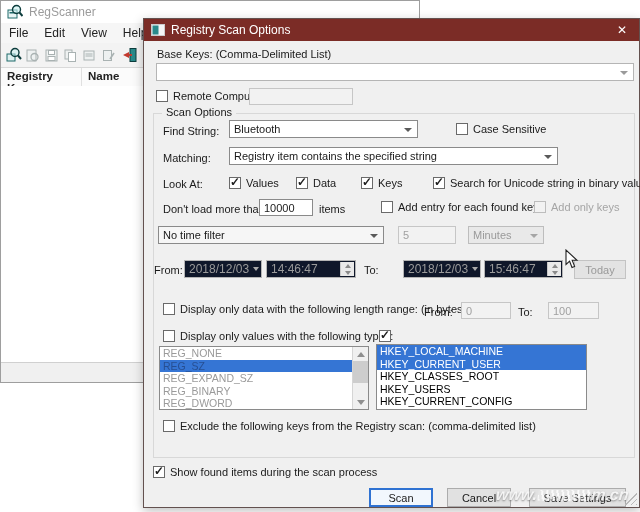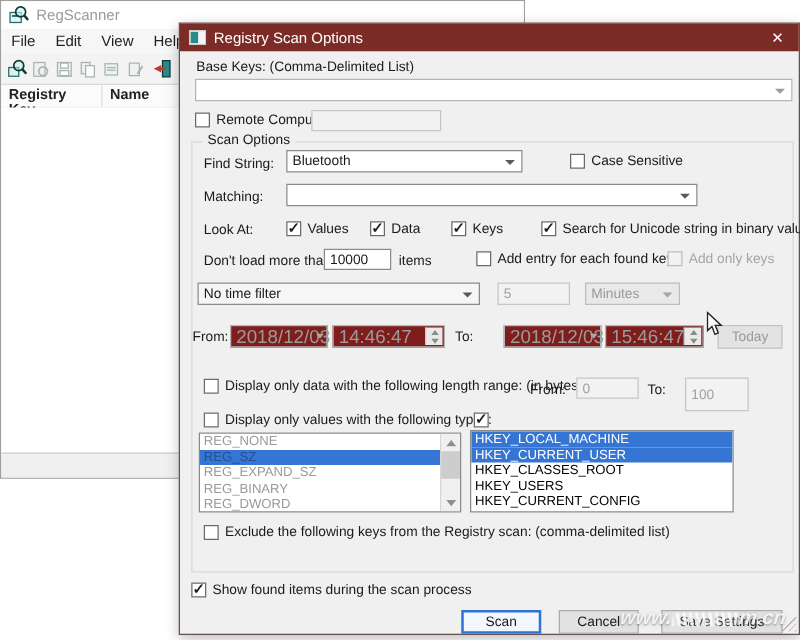--- a/index.html
+++ b/index.html
@@ -36,21 +36,21 @@
 
   .cb{position:absolute;display:flex;align-items:center;font-size:11px;color:#1a1a1a;white-space:nowrap;}
   .cb .box{width:12px;height:12px;background:#ffffff;border:1px solid #6a6a6a;box-sizing:border-box;margin-right:5px;position:relative;flex:0 0 12px;}
   .cb.checked .box::after{content:"✓";position:absolute;left:0px;top:-3px;font-size:12px;color:#1d1d1d;font-weight:bold;}
   .cb.dis{color:#a5a5a5;}
   .cb.dis .box{border-color:#bdbdbd;background:#f2f2f2;}
 
   .groupbox{position:absolute;border:1px solid #d8d8d8;box-sizing:border-box;}
   .groupbox .legend{position:absolute;top:-8px;left:8px;background:#f0f0f0;padding:0 4px;font-size:11px;color:#1a1a1a;}
 
-  .spinfield{position:absolute;background:#7f1d1d;border:1px solid #b5b5b5;box-sizing:border-box;font-size:15px;color:#9a9a9a;display:flex;align-items:center;padding-left:4px;}
+  .spinfield{position:absolute;background:#0f172a;border:1px solid #b5b5b5;box-sizing:border-box;font-size:12px;color:#9a9a9a;display:flex;align-items:center;padding-left:4px;}
   .spin{position:absolute;right:1px;top:1px;bottom:1px;width:13px;background:#e9e9e9;border-left:1px solid #c9c9c9;display:flex;flex-direction:column;align-items:center;justify-content:space-around;}
   .spin i{width:0;height:0;border-left:3px solid transparent;border-right:3px solid transparent;}
   .spin .up{border-bottom:4px solid #8a8a8a;}
   .spin .dn{border-top:4px solid #8a8a8a;}
   .drop{position:absolute;right:2px;top:50%;margin-top:-2px;width:0;height:0;border-left:3.5px solid transparent;border-right:3.5px solid transparent;border-top:4px solid #aaaaaa;}
 
   .list{position:absolute;background:#ffffff;border:1px solid #8a8a8a;box-sizing:border-box;overflow:hidden;font-size:10.5px;}
   .list .li{height:12.6px;line-height:12.6px;padding-left:3px;white-space:nowrap;}
   .list.dis .li{color:#9a9a9a;}
   .list .li.sel{background:#3575d4;color:#ffffff;}
@@ -183,20 +183,21 @@
       <span>Bluetooth</span>
         <i class="arr"></i>
     </div>
     <span class="cb" style="left:312px;top:104px">
       <span class="box"></span>
       <span>Case Sensitive</span>
     </span>
 
     <span class="lbl" style="left:19px;top:133px">Matching:</span>
     <div class="combo" style="left:85px;top:128px;width:329px;height:18px">
+      <span>Registry item contains the specified string</span>
         <i class="arr"></i>
     </div>
 
     <span class="lbl" style="left:19px;top:159px">Look At:</span>
     <span class="cb checked" style="left:85px;top:158px">
       <span class="box"></span>
       <span>Values</span>
     </span>
     <span class="cb checked" style="left:152px;top:158px">
       <span class="box"></span>
@@ -267,21 +268,21 @@
 
     <span class="cb" style="left:19px;top:284px">
       <span class="box"></span>
       <span>Display only data with the following length range: (in bytes)</span>
     </span>
     <span class="lbl" style="left:280px;top:287px">From:</span>
     <div class="field dis" style="left:317px;top:283px;width:50px;height:17px">
       <span>0</span>
     </div>
     <span class="lbl" style="left:374px;top:287px">To:</span>
-    <div class="field dis" style="left:404px;top:283px;width:51px;height:27px">
+    <div class="field dis" style="left:404px;top:283px;width:51px;height:17px">
       <span>100</span>
     </div>
 
     <span class="cb" style="left:19px;top:311px">
       <span class="box"></span>
       <span>Display only values with the following types:</span>
     </span>
     <span class="cb checked" style="left:235px;top:311px">
       <span class="box"></span>
     </span>

